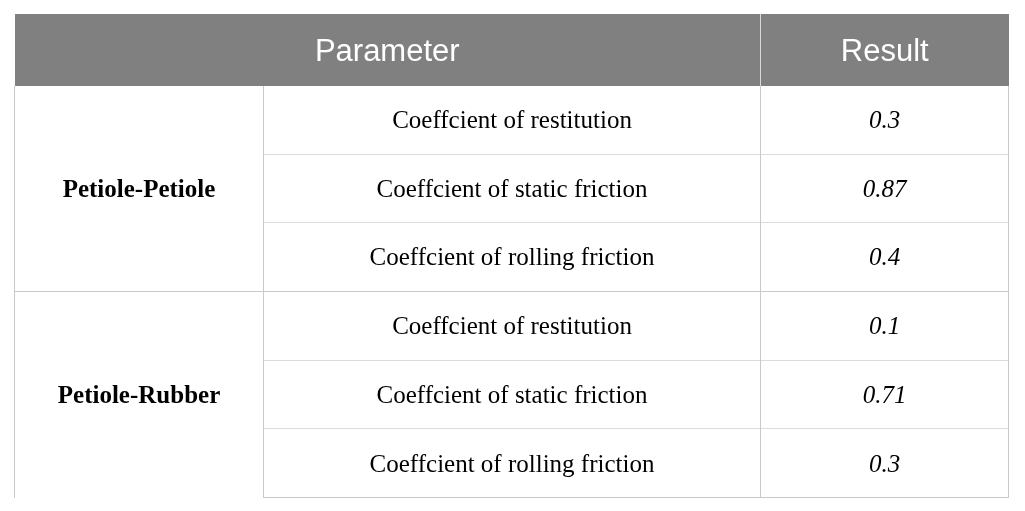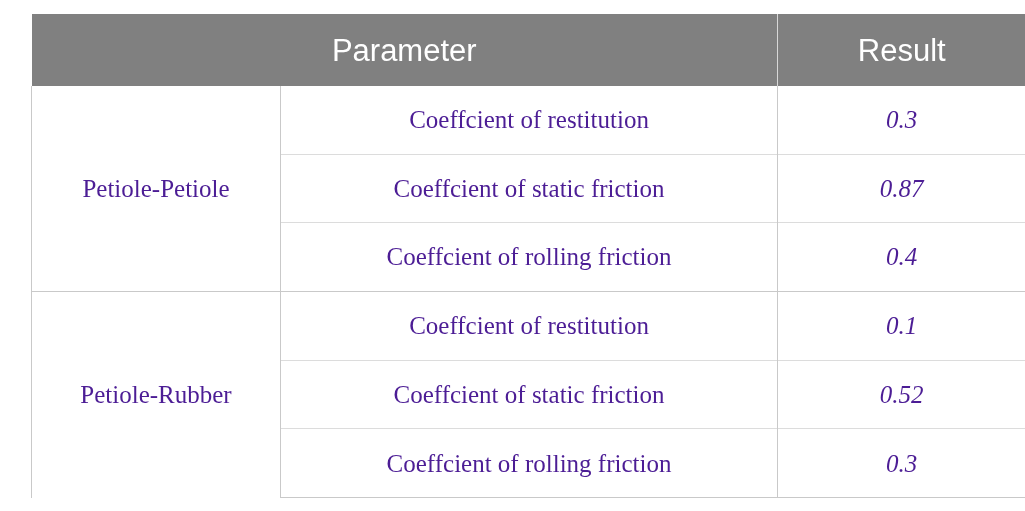--- a/index.html
+++ b/index.html
@@ -9,21 +9,21 @@
   }
   body {
     width: 1025px;
     height: 511px;
     overflow: hidden;
     font-family: "Liberation Serif", serif;
   }
 
   #table-wrap {
     position: absolute;
-    left: 31px;
+    left: 14px;
     top: 14px;
     width: 994px;
     height: 482px;
   }
 
   table.param-table {
     width: 994px;
     height: 482px;
     border-collapse: collapse;
     table-layout: fixed;
@@ -47,35 +47,36 @@
     padding: 0;
     border: none;
   }
   thead th.th-parameter {
     border-right: 1px solid #d8d8d8;
   }
 
   
   tbody td {
     background: #ffffff;
-    color: #4c1d95;
+    color: #000000;
     font-family: "Liberation Serif", serif;
     font-size: 25px;
     line-height: 1.1;
     text-align: center;
     vertical-align: middle;
     padding: 0;
     height: 67.7px;
     border: none;
   }
 
   
   tbody td.cell-group {
     border-left: 1px solid #c9c9c9;
     border-right: 1px solid #c9c9c9;
+    font-weight: bold;
   }
   tbody td.cell-param {
     border-right: 1px solid #c9c9c9;
   }
   tbody td.cell-result {
     border-right: 1px solid #c9c9c9;
     font-style: italic;
   }
 
   
@@ -128,21 +129,21 @@
         <td class="cell-result">0.4</td>
       </tr>
 
       <tr class="group-start-later">
         <td class="cell-group" rowspan="3">Petiole-Rubber</td>
         <td class="cell-param">Coeffcient of restitution</td>
         <td class="cell-result">0.1</td>
       </tr>
       <tr class="inner-row">
         <td class="cell-param">Coeffcient of static friction</td>
-        <td class="cell-result">0.52</td>
+        <td class="cell-result">0.71</td>
       </tr>
       <tr class="inner-row last-row">
         <td class="cell-param">Coeffcient of rolling friction</td>
         <td class="cell-result">0.3</td>
       </tr>
 
     </tbody>
   </table>
 </div>
 

